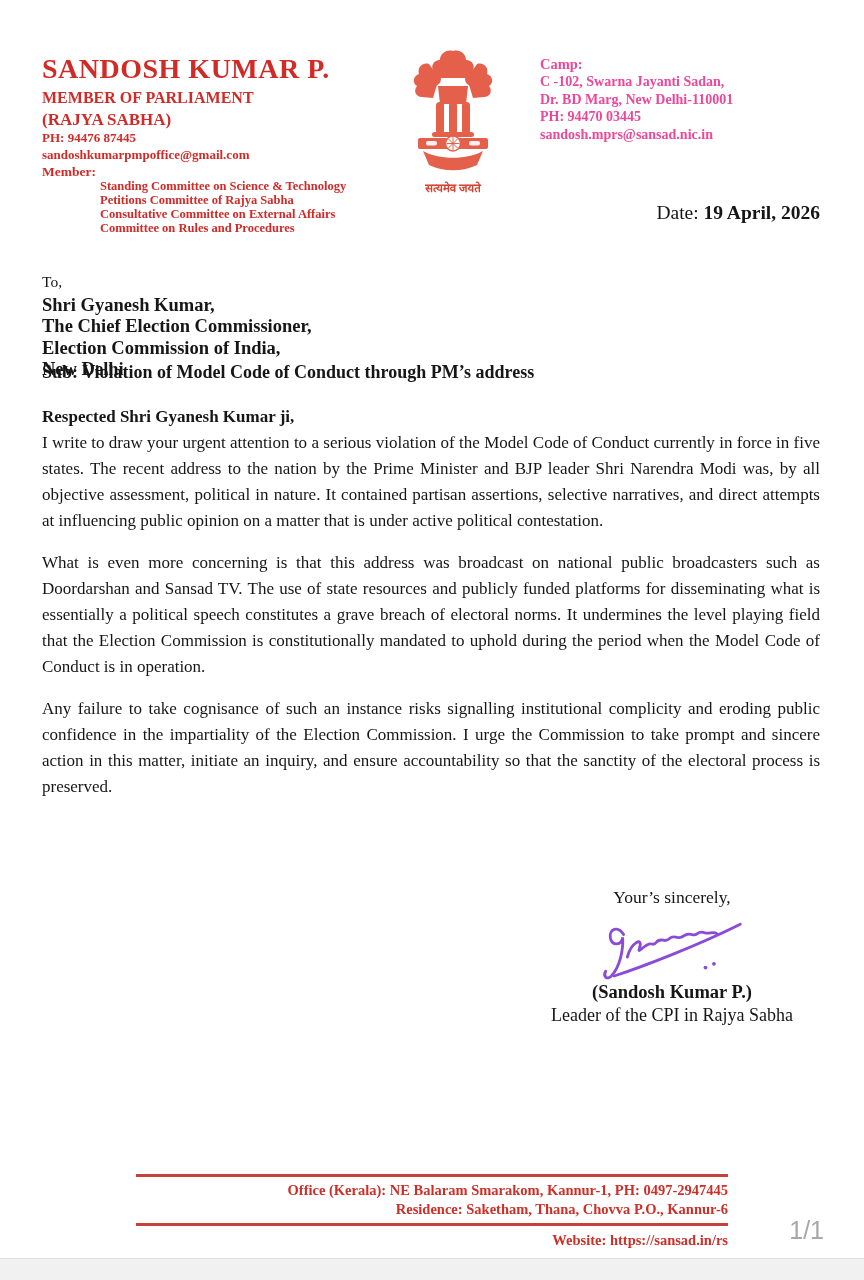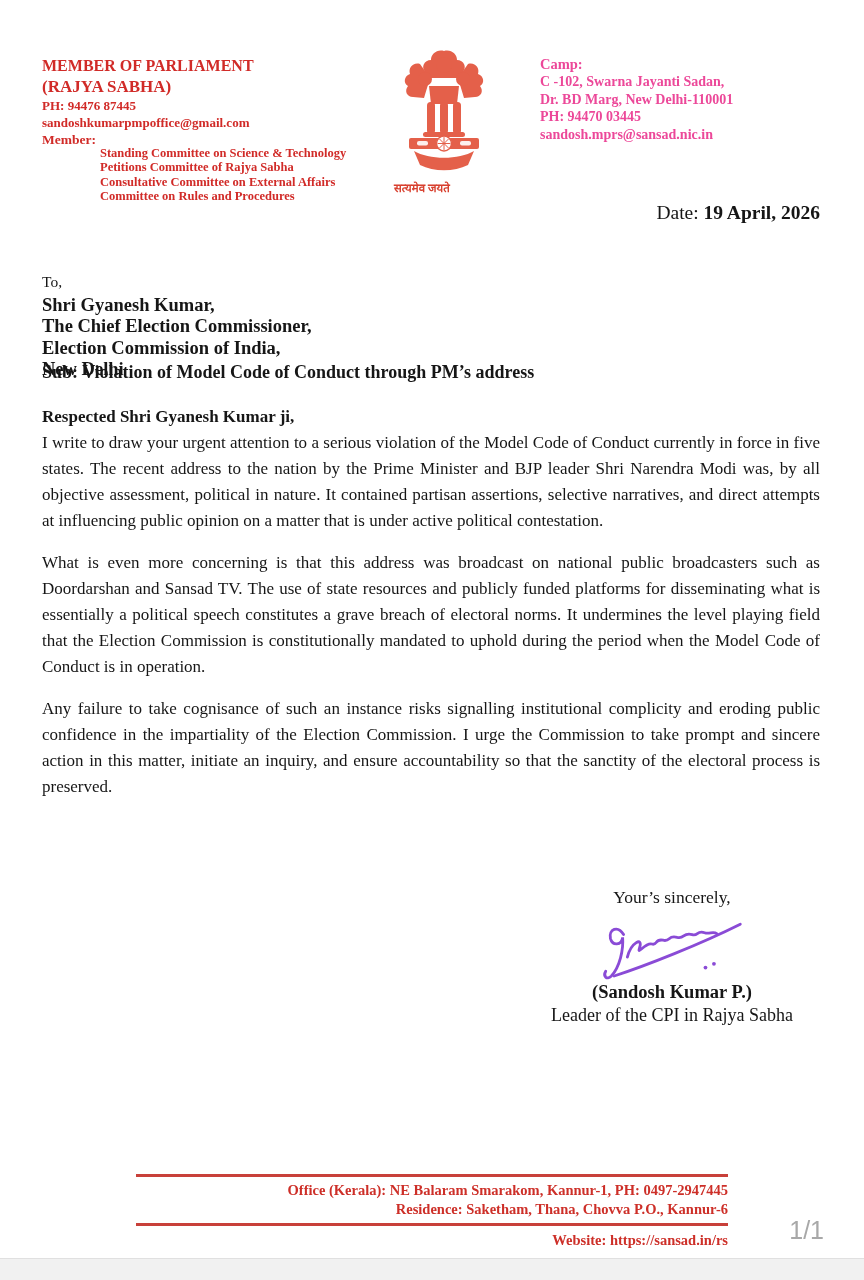--- a/index.html
+++ b/index.html
@@ -15,21 +15,21 @@
     color:#d12b28; line-height:1.15;
   }
   .lh-name { font-size:28px; font-weight:bold; letter-spacing:0.5px; }
   .lh-title { font-size:16px; font-weight:bold; margin-top:4px; }
   .lh-house { font-size:17px; font-weight:bold; margin-top:2px; }
   .lh-phone, .lh-email { font-size:13px; font-weight:bold; margin-top:2px; }
   .lh-member { font-size:13.5px; font-weight:bold; margin-top:1px; }
   .lh-committees { margin-left:58px; font-size:12.5px; font-weight:bold; line-height:1.05; }
   .lh-committees div { margin-bottom:1px; }
 
-  .lh-center { position:absolute; left:394px; top:48px; width:118px; }
+  .lh-center { position:absolute; left:394px; top:48px; width:118px; text-align:center; }
   .emblem-motto { font-size:11.5px; color:#d8402f; margin-top:2px; font-weight:bold; }
 
   .lh-right {
     position:absolute; right:44px; top:55px; width:280px;
     text-align:left; color:#ec4899; line-height:1.25; font-size:14px; font-weight:bold;
   }
   .camp-label { font-size:14.5px; }
 
   
   .date-line { position:absolute; right:44px; top:202px; font-size:19.5px; }
@@ -71,20 +71,21 @@
     position:absolute; left:0; right:0; bottom:0; height:22px;
     background:#f1f1f1; border-top:1px solid #e0e0e0;
   }
 </style>
 </head>
 <body>
 
 <div class="page">
 
   <div class="lh-left">
+    <div class="lh-name">SANDOSH KUMAR P.</div>
     <div class="lh-title">MEMBER OF PARLIAMENT</div>
     <div class="lh-house">(RAJYA SABHA)</div>
     <div class="lh-phone">PH: 94476 87445</div>
     <div class="lh-email">sandoshkumarpmpoffice@gmail.com</div>
     <div class="lh-member">Member:</div>
     <div class="lh-committees">
       <div>Standing Committee on Science &amp; Technology</div>
       <div>Petitions Committee of Rajya Sabha</div>
       <div>Consultative Committee on External Affairs</div>
       <div>Committee on Rules and Procedures</div>

